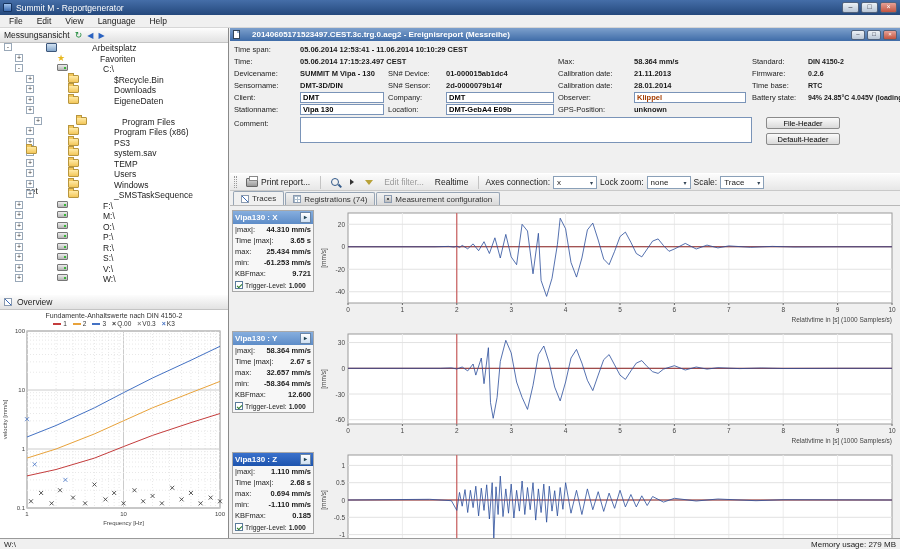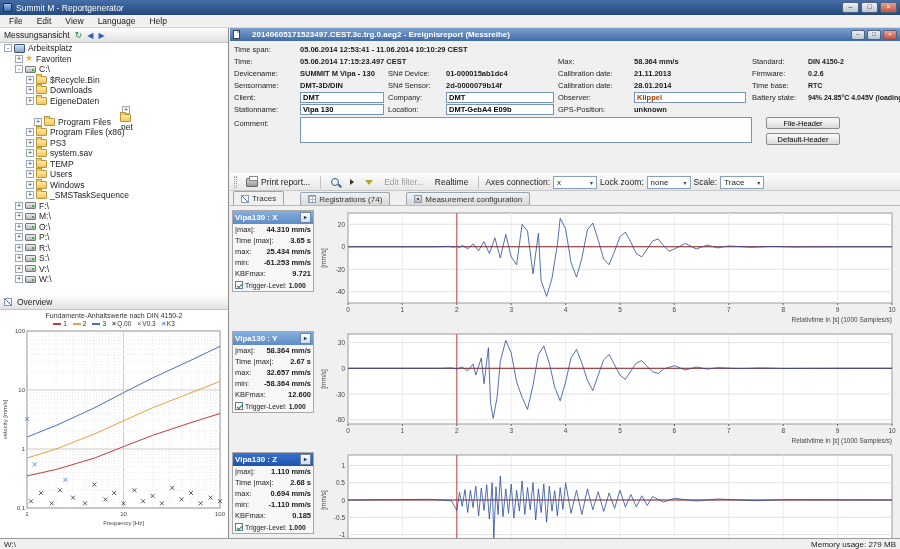--- a/index.html
+++ b/index.html
@@ -22,21 +22,21 @@
   .menu-item { padding:0 7px; height:13px; line-height:13px; font-size:8.5px; }
 
   
   #left-panel { position:absolute; left:0; top:28px; width:229px; height:510px; background:#f0f0f0; border-right:1px solid #8a8a8a; }
   .pane-header { height:15px; background:linear-gradient(#fdfdfd,#e2e2e2); border-bottom:1px solid #c4c4c4;
     display:flex; align-items:center; gap:5px; padding:0 4px; font-size:8.5px; color:#222; }
   .hdr-ico { font-size:9px; line-height:9px; }
   .ico-refresh { color:#1d8a3a; }
   .ico-nav { color:#2a62c0; font-size:8px; }
   #tree { position:absolute; left:0; top:15px; width:228px; height:252px; background:#fff; overflow:hidden; }
-  .tree-row { height:10.5px; display:flex; align-items:center; white-space:nowrap; font-size:8.5px; color:#222; }
+  .tree-row { height:10.5px; display:flex; align-items:flex-start; white-space:nowrap; font-size:8.5px; color:#222;gap:32px; }
   .expander { width:8px; height:8px; border:1px solid #99a8b8; background:#fff; font-size:7px; line-height:6px; text-align:center;
     color:#333; margin-right:2px; flex:0 0 auto; }
   .ti { flex:0 0 auto; margin-right:3px; }
   .icon-folder { width:11px; height:8px; background:linear-gradient(#ffeaa6,#f3c75a); border:1px solid #b8963e; border-radius:1px; position:relative; }
   .icon-folder::before { content:""; position:absolute; top:-3px; left:-1px; width:4px; height:2px; background:#f3c75a; border:1px solid #b8963e; border-bottom:none; }
   .icon-drive { width:11px; height:7px; background:linear-gradient(#ececec,#b5b5b5); border:1px solid #777; border-radius:1px; position:relative; }
   .icon-drive::after { content:""; position:absolute; right:1px; bottom:1px; width:2px; height:2px; background:#39b339; }
   .icon-computer { width:11px; height:9px; border:1px solid #3c567a; background:linear-gradient(#d2e2f2,#86a8cc); border-radius:1px; }
   .icon-star { color:#e8b820; font-size:9px; line-height:9px; }
 
@@ -84,21 +84,21 @@
   .zoom-icon::after { content:""; position:absolute; left:6px; top:6px; width:4px; height:1.5px; background:#335a8a; transform:rotate(45deg); }
   .pointer-icon { width:0; height:0; border-left:4px solid #333; border-top:3px solid transparent; border-bottom:3px solid transparent; }
   .filter-icon { width:0; height:0; border-left:4px solid transparent; border-right:4px solid transparent; border-top:5px solid #b8a23a; position:relative; }
   .sep { width:1px; height:13px; background:#c4c4c4; margin:0 3px; }
   .disabled { color:#9a9a9a; }
   .dropdown { display:flex; align-items:center; justify-content:space-between; gap:4px; border:1px solid #8aa0b8; background:#fff;
     height:13px; padding:0 3px; font-size:8px; min-width:44px; }
   .dd-arrow { font-size:6px; color:#345; }
 
   
-  #tabs { position:absolute; left:0; top:163px; width:670px; height:14px; display:flex; align-items:flex-end; gap:16px; padding-left:3px; }
+  #tabs { position:absolute; left:0; top:163px; width:670px; height:14px; display:flex; align-items:flex-end; gap:1px; padding-left:3px; }
   .tab { display:flex; align-items:center; gap:3px; padding:0 7px; border:1px solid #97a5b5; border-bottom:none;
     background:linear-gradient(#f2f2f2,#d9d9d9); font-size:8px; height:13px; border-radius:2px 2px 0 0; color:#333; }
   .tab.active { background:#f0f0f0; height:14px; }
   .trace-icon { width:8px; height:8px; border:1px solid #8a9ab0; background-color:#fff;
     background-image:linear-gradient(45deg,transparent 45%,#3a6ab8 45%,#3a6ab8 55%,transparent 55%); }
   .grid-icon { width:8px; height:8px; border:1px solid #8a9ab0; background-color:#fff;
     background-image:linear-gradient(#aabccc 1px,transparent 1px),linear-gradient(90deg,#aabccc 1px,transparent 1px); background-size:3px 3px; }
   .config-icon { width:8px; height:8px; border:1px solid #8a9ab0; background:linear-gradient(#e8e8e8,#bcbcbc); position:relative; }
   .config-icon::after { content:""; position:absolute; left:2px; top:2px; width:2px; height:2px; background:#555; }
 

